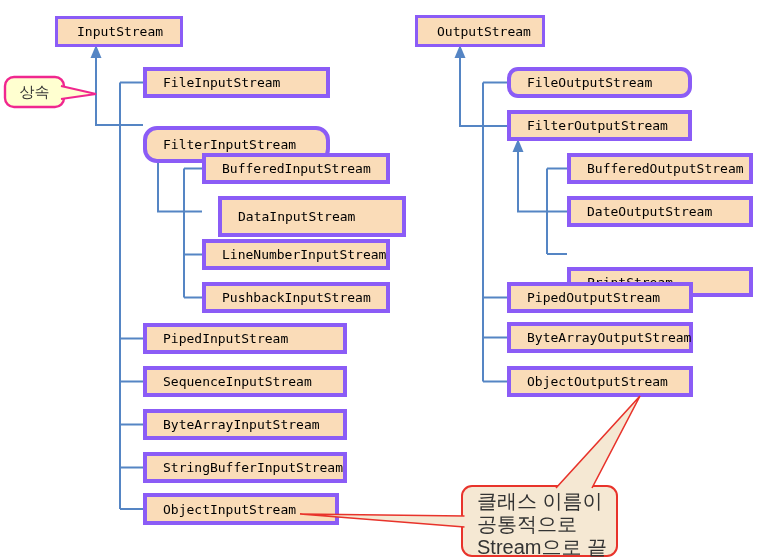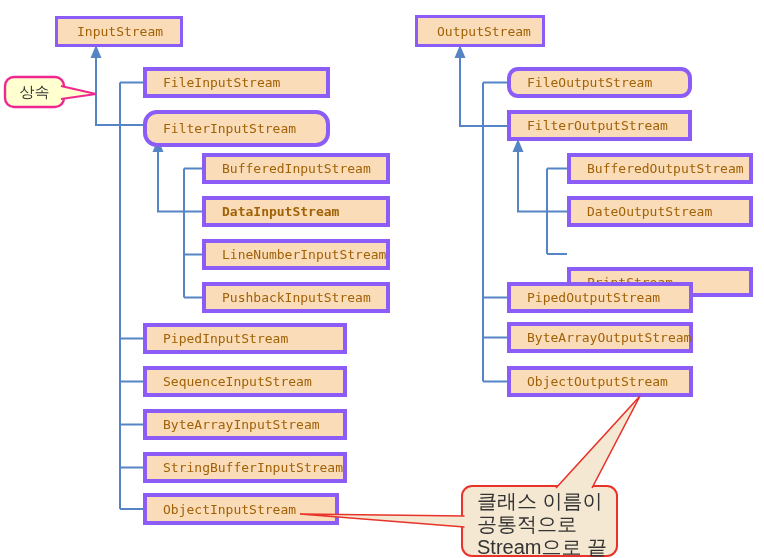--- a/index.html
+++ b/index.html
@@ -6,21 +6,21 @@
   #stage{
     position:relative;width:764px;height:558px;background:#ffffff;
     font-family:"DejaVu Sans Mono","Liberation Mono",monospace;
     overflow:hidden;
   }
   svg.layer{position:absolute;left:0;top:0;}
   .node{
     position:absolute;box-sizing:border-box;
     background:#FADCB8;border:4px solid #8b5cf6;
     display:flex;align-items:center;padding-left:16px;
-    font-size:13px;color:#a16207;white-space:nowrap;
+    font-size:13px;color:#000000;white-space:nowrap;
     letter-spacing:0px;
   }
   .node.root{border-width:3px;padding-left:19px;font-size:13px;}
   .callout-text{
     position:absolute;font-family:"Liberation Sans","DejaVu Sans",sans-serif;
     color:#333333;
   }
   #inherit-label{
     left:5px;top:77px;width:59px;height:30px;
     display:flex;align-items:center;justify-content:center;
@@ -52,23 +52,23 @@
     <g fill="#5585C4" stroke="none">
       <path d="M96,45 L90.5,58 L101.5,58 Z"></path>
       <path d="M158,139 L152.5,152 L163.5,152 Z"></path>
       <path d="M460,45 L454.5,58 L465.5,58 Z"></path>
       <path d="M518,139 L512.5,152 L523.5,152 Z"></path>
     </g>
   </svg>
 
   <div class="node root" style="left:55px;top:16px;width:128px;height:31px;">InputStream</div>
   <div class="node" style="left:143px;top:67px;width:187px;height:31px;">FileInputStream</div>
-  <div class="node" style="left:143px;top:110px;width:187px;height:37px;border-radius:14px;">FilterInputStream</div>
+  <div class="node" style="left:143px;top:126px;width:187px;height:37px;border-radius:14px;">FilterInputStream</div>
   <div class="node" style="left:202px;top:153px;width:188px;height:31px;">BufferedInputStream</div>
-  <div class="node" style="left:202px;top:196px;width:188px;height:31px;font-weight:bold;">DataInputStream</div>
+  <div class="node" style="left:218px;top:196px;width:188px;height:41px;">DataInputStream</div>
   <div class="node" style="left:202px;top:239px;width:188px;height:31px;">LineNumberInputStream</div>
   <div class="node" style="left:202px;top:282px;width:188px;height:31px;">PushbackInputStream</div>
   <div class="node" style="left:143px;top:323px;width:204px;height:31px;">PipedInputStream</div>
   <div class="node" style="left:143px;top:366px;width:204px;height:31px;">SequenceInputStream</div>
   <div class="node" style="left:143px;top:409px;width:204px;height:31px;">ByteArrayInputStream</div>
   <div class="node" style="left:143px;top:452px;width:204px;height:31px;">StringBufferInputStream</div>
   <div class="node" style="left:143px;top:493px;width:196px;height:32px;">ObjectInputStream</div>
 
   <div class="node root" style="left:415px;top:15px;width:130px;height:32px;">OutputStream</div>
   <div class="node" style="left:507px;top:67px;width:185px;height:31px;border-radius:11px;">FileOutputStream</div>

